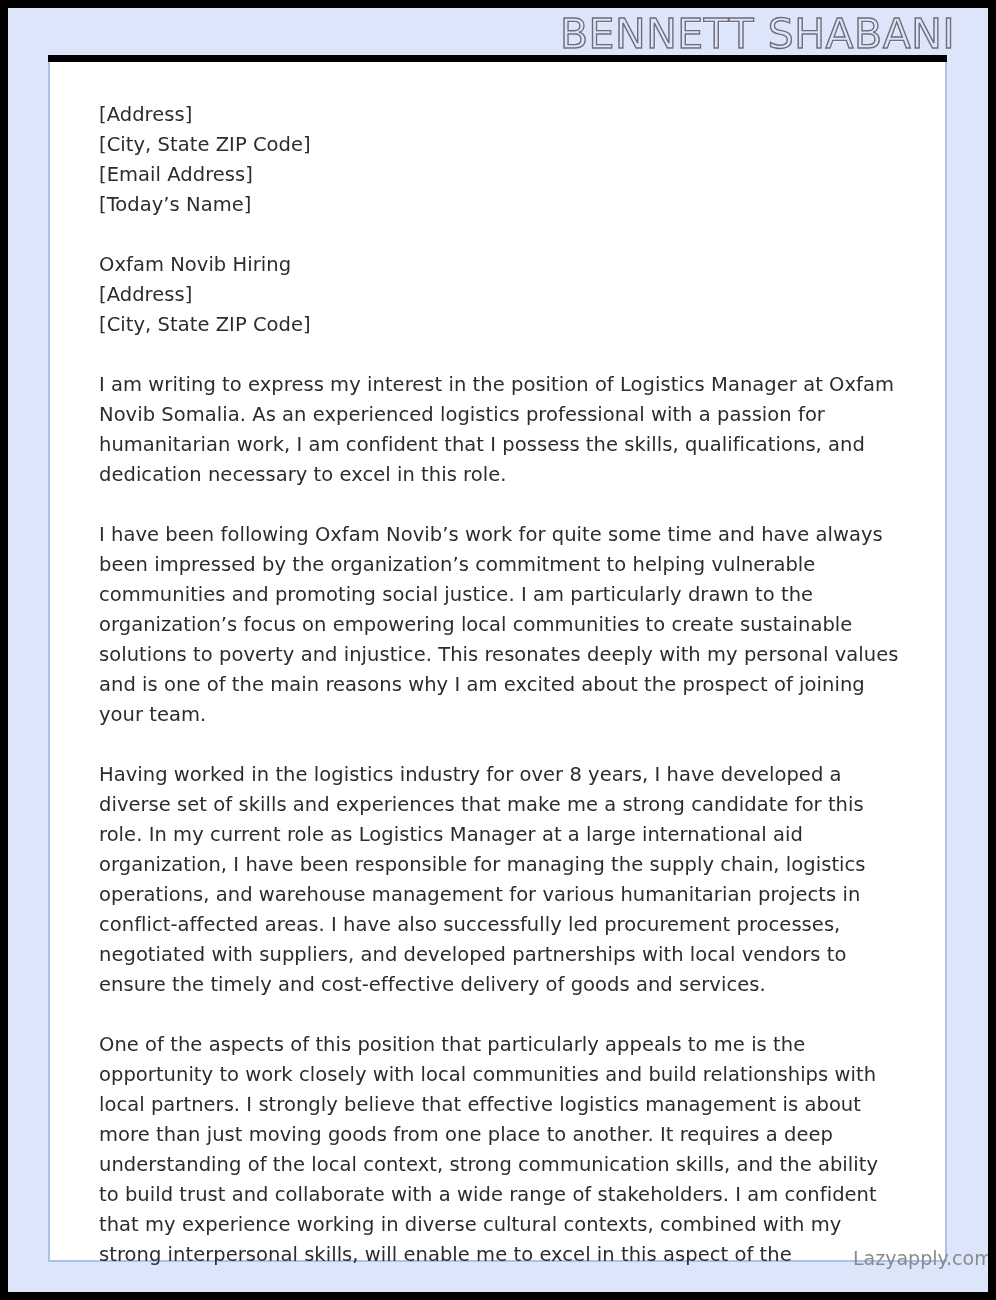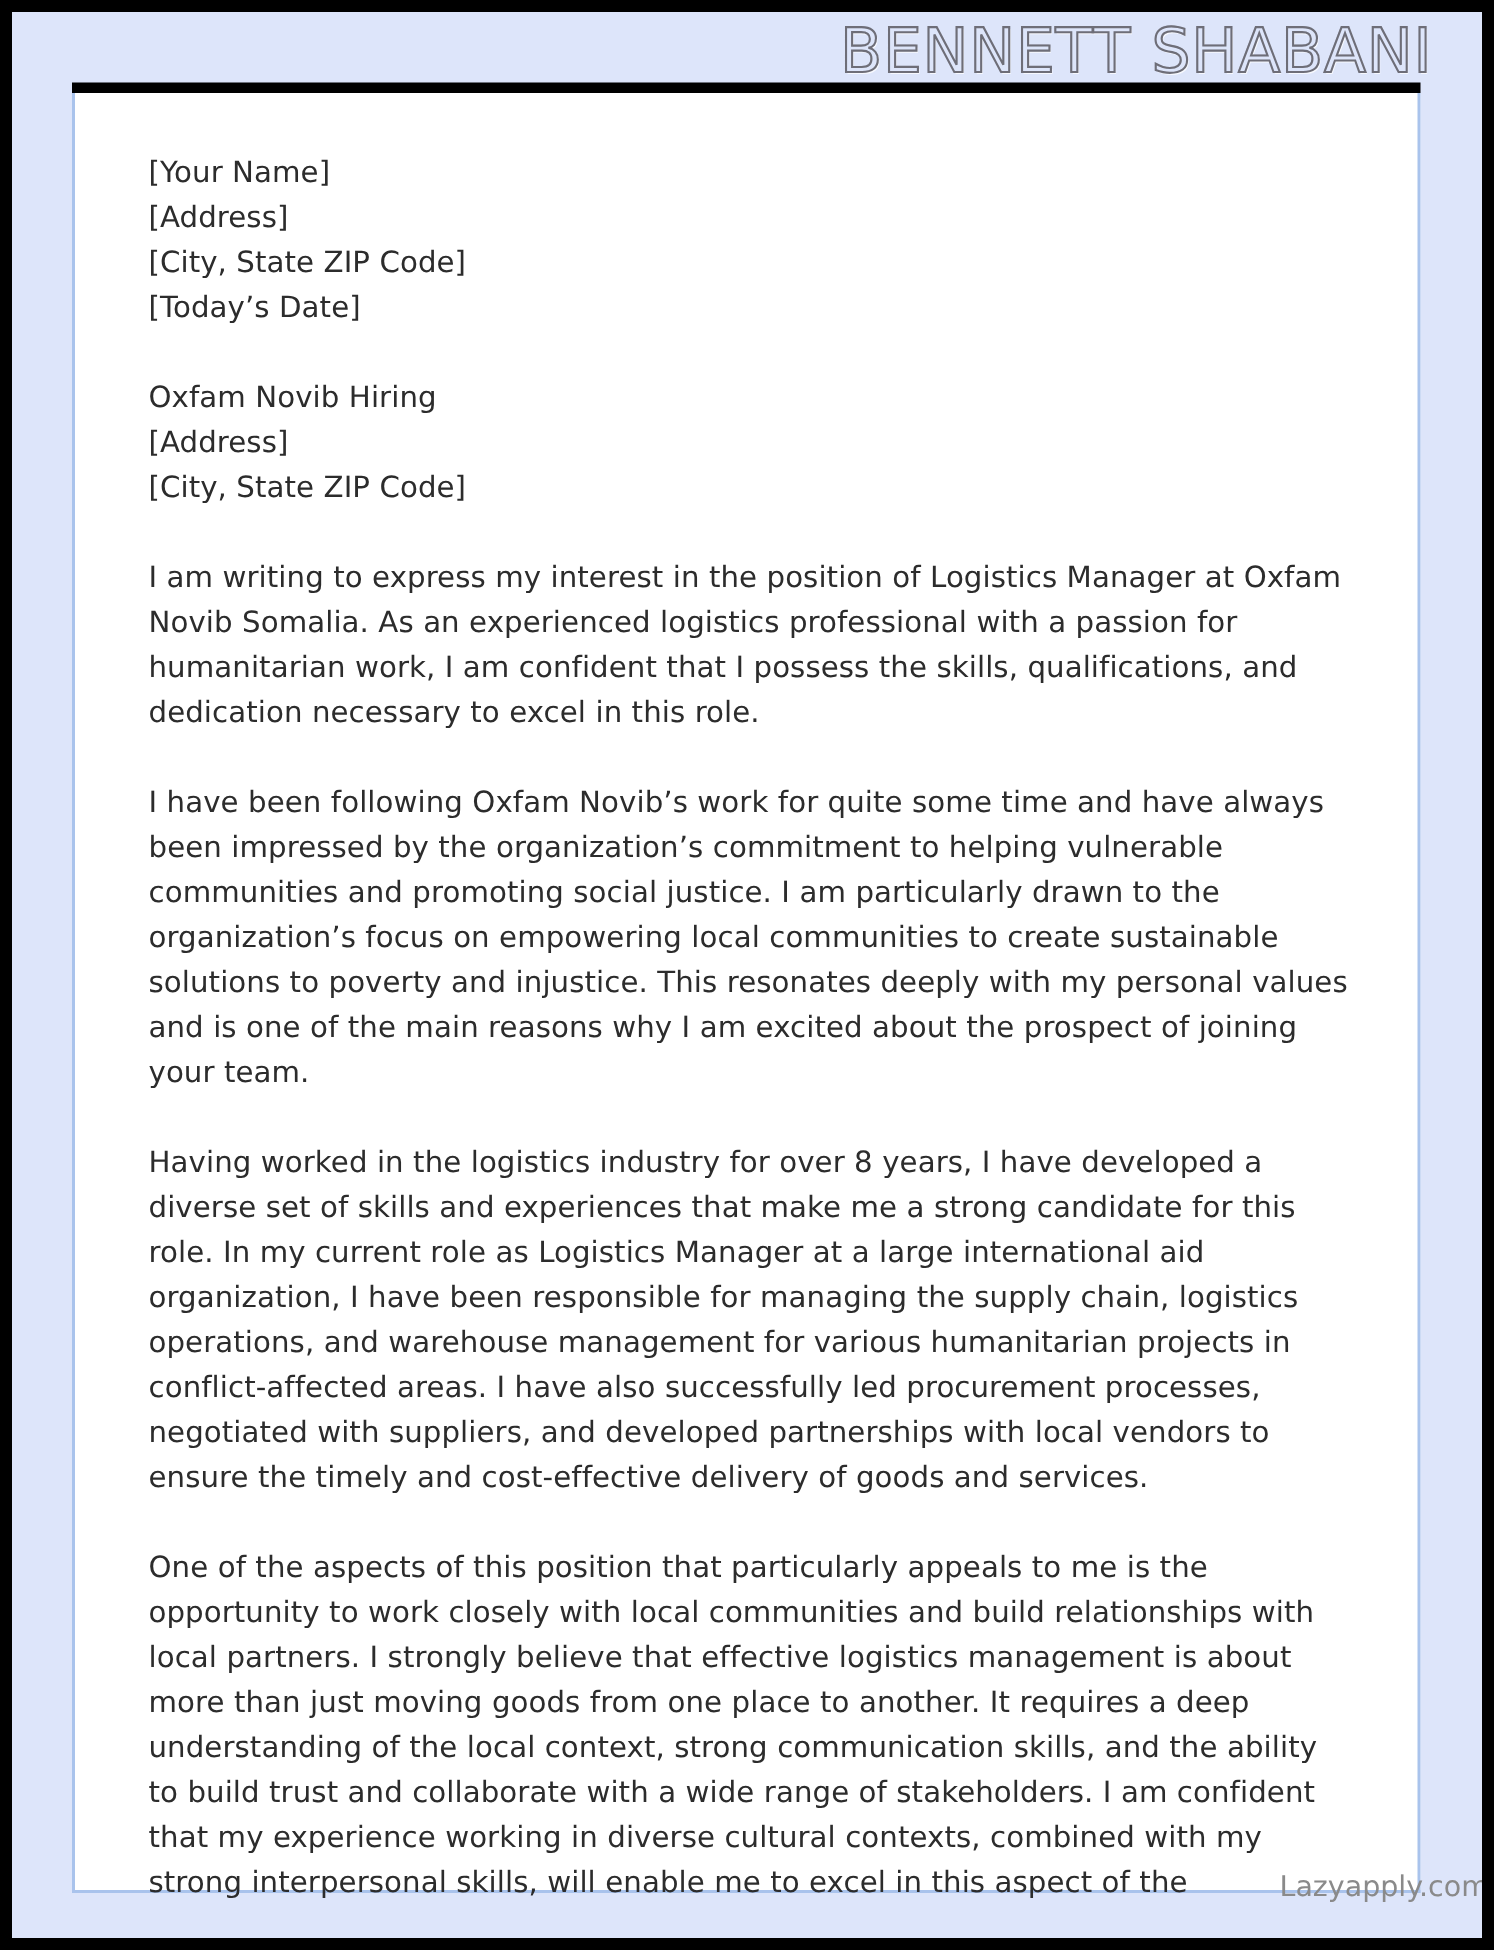--- a/index.html
+++ b/index.html
@@ -136,24 +136,24 @@
       <div class="applicant-name">BENNETT SHABANI</div>
     </div>
 
     <div class="header-rule"></div>
 
     <div class="letter-sheet"></div>
 
     <div class="letter-body">
 
       <div class="addr-block">
-        <div>[Your Name]</div>
         <div>[Address]</div>
         <div>[City, State ZIP Code]</div>
-        <div>[Today’s Date]</div>
+        <div>[Email Address]</div>
+        <div>[Today’s Name]</div>
       </div>
 
       <div class="addr-block">
         <div>Oxfam Novib Hiring</div>
         <div>[Address]</div>
         <div>[City, State ZIP Code]</div>
       </div>
 
 
       <p>I am writing to express my interest in the position of Logistics Manager at Oxfam Novib Somalia. As an experienced logistics professional with a passion for humanitarian work, I am confident that I possess the skills, qualifications, and dedication necessary to excel in this role.</p>

